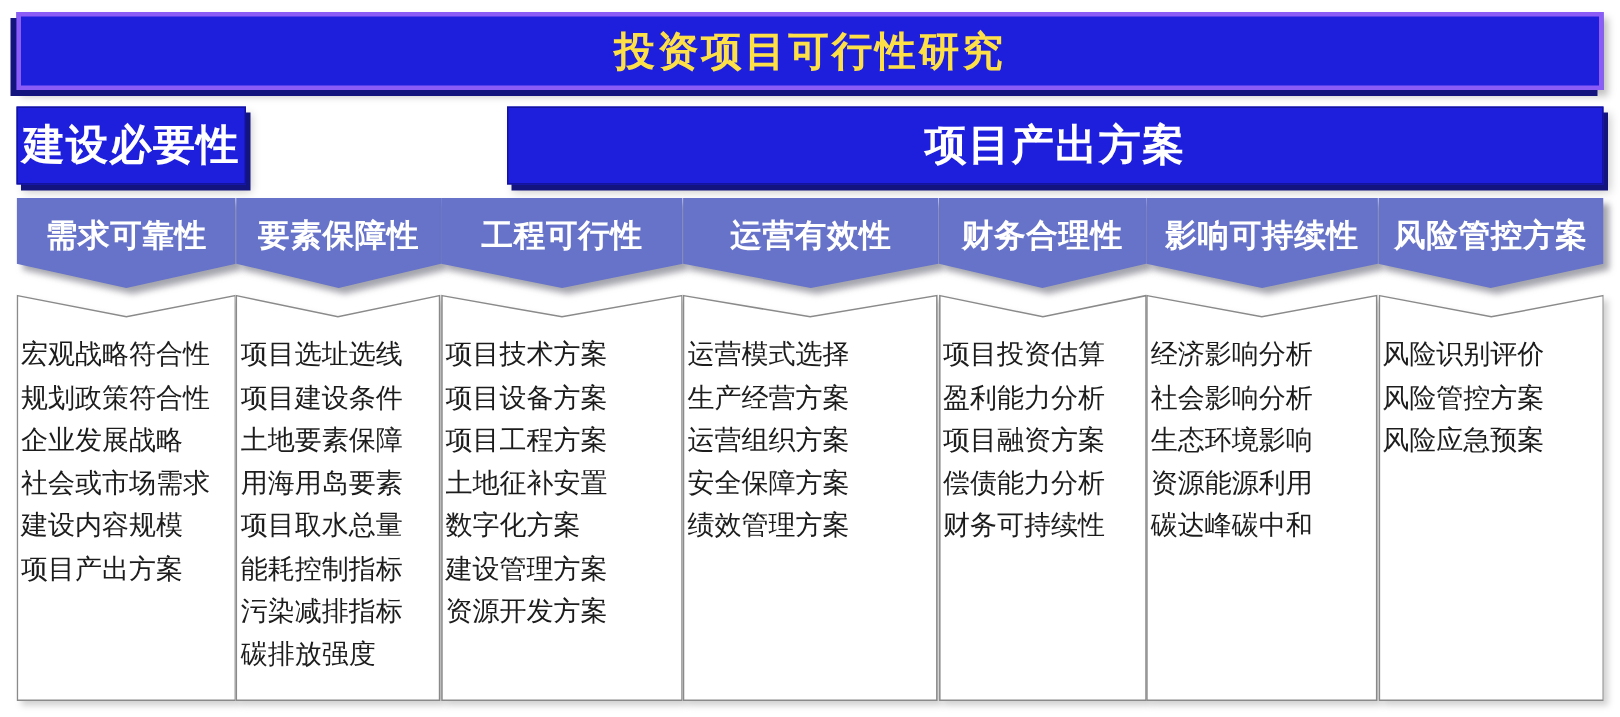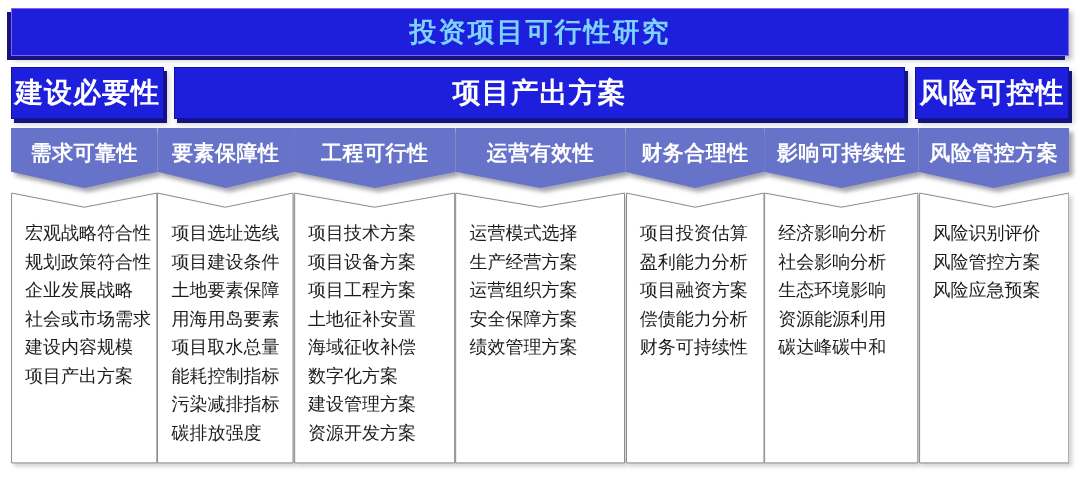--- a/index.html
+++ b/index.html
@@ -2,24 +2,24 @@
 <html style="--blue: #1e1edd; --periwinkle: #6673c8;"><head>
 <meta charset="utf-8">
 <style>
   html,body{margin:0;padding:0;background:#ffffff;}
   body{width:1080px;height:478px;overflow:hidden;
        font-family:"Liberation Sans",sans-serif;}
   .canvas{position:relative;width:1058px;height:470px;margin:0 auto;padding-top:8px;}
 
   
   .title-bar{
-    height:46px;background:var(--blue);color:#7dd3fc;
+    height:46px;background:var(--blue);color:#fde047;
     display:flex;align-items:center;justify-content:center;
     font-size:27px;font-weight:bold;letter-spacing:2px;
-    border:1px solid #8b5cf6;
+    border:3px solid #8b5cf6;
     box-shadow:-4px 4px 0 #14147e, 3px 4px 5px rgba(0,0,0,.25);
   }
 
   
   .group-row{margin-top:11px;display:flex;justify-content:space-between;}
   .group-box{
     height:50px;background:var(--blue);color:#fff;
     display:flex;align-items:center;justify-content:center;
     font-size:28px;font-weight:bold;letter-spacing:1px;
     border:1px solid #12129e;
@@ -48,43 +48,40 @@
     display:flex;align-items:flex-start;justify-content:center;
     font-size:21px;font-weight:bold;letter-spacing:0.5px;
     padding-top:11px;box-sizing:border-box;white-space:nowrap;
   }
 
   
   .panel{position:relative;margin-top:4px;height:272px;}
   .panel-bg{position:absolute;left:0;top:0;width:100%;height:100%;
             filter:drop-shadow(3px 3px 2px rgba(0,0,0,.18));}
   .panel-bg polygon{fill:#ffffff;stroke:#8a8a8a;stroke-width:1;vector-effect:non-scaling-stroke;}
-  .items{position:relative;padding:27px 3px 0 14px;
+  .items{position:relative;padding:27px 3px 0 3px;
          font-family:"DejaVu Serif","Liberation Serif",serif;
          font-size:18px;line-height:28.5px;color:#1c1c1c;}
   .item{white-space:nowrap;}
 </style>
 </head>
 <body>
 
 <div class="canvas">
 
   <div class="title-bar">
     <span>投资项目可行性研究</span>
   </div>
 
   <div class="group-row">
     <div class="group-box g1">
       <span>建设必要性</span>
     </div>
     <div class="group-box g2">
       <span>项目产出方案</span>
-    </div>
-    <div class="group-box g3">
-      <span>风险可控性</span>
     </div>
   </div>
 
   <div class="columns" id="columns">
       <div class="column">
         <div class="ribbon-wrap">
           <div class="ribbon">
             <span>需求可靠性</span>
           </div>
         </div>
@@ -132,21 +129,20 @@
         </div>
         <div class="panel">
           <svg class="panel-bg" viewBox="0 0 100 100" preserveAspectRatio="none">
             <polygon points="0.4,0.4 50,5.6 99.6,0.4 99.6,99.6 0.4,99.6"></polygon>
           </svg>
           <div class="items">
             <div class="item">项目技术方案</div>
             <div class="item">项目设备方案</div>
             <div class="item">项目工程方案</div>
             <div class="item">土地征补安置</div>
-            <div class="item">海域征收补偿</div>
             <div class="item">数字化方案</div>
             <div class="item">建设管理方案</div>
             <div class="item">资源开发方案</div>
           </div>
         </div>
       </div>
       <div class="column">
         <div class="ribbon-wrap">
           <div class="ribbon">
             <span>运营有效性</span>

